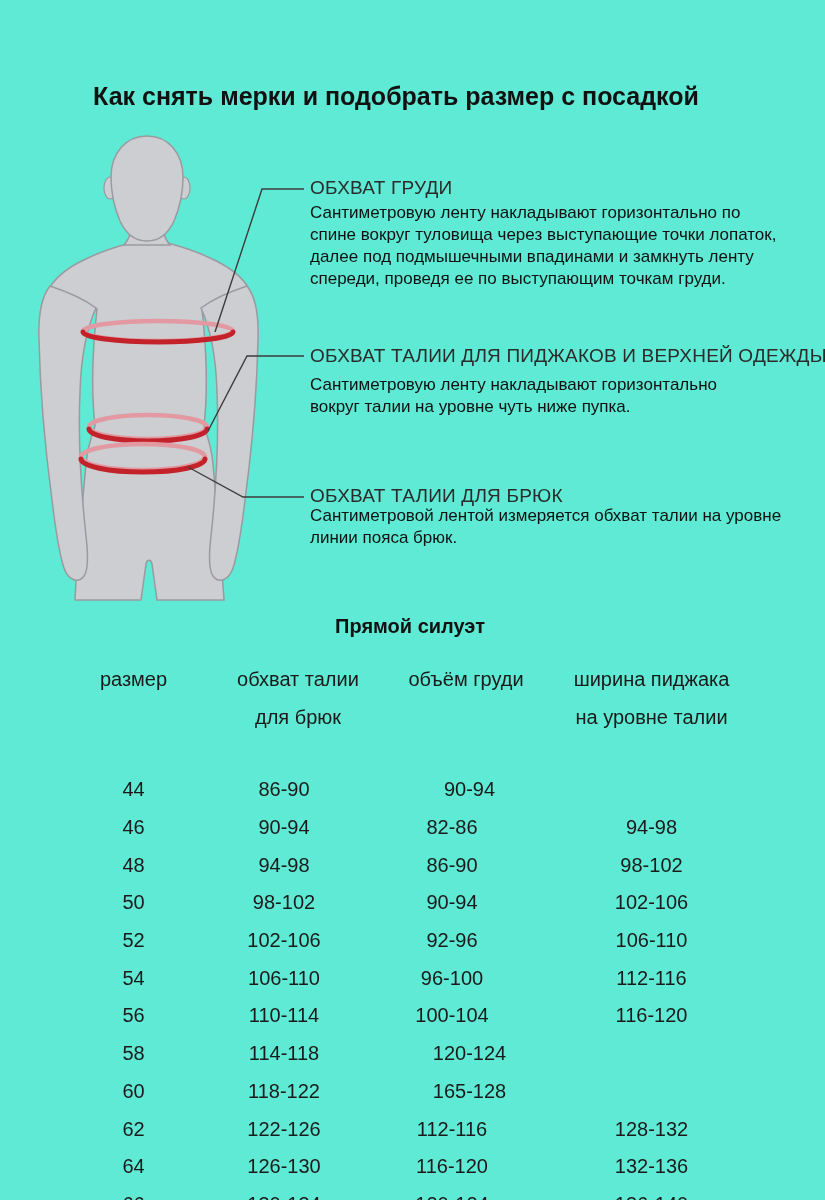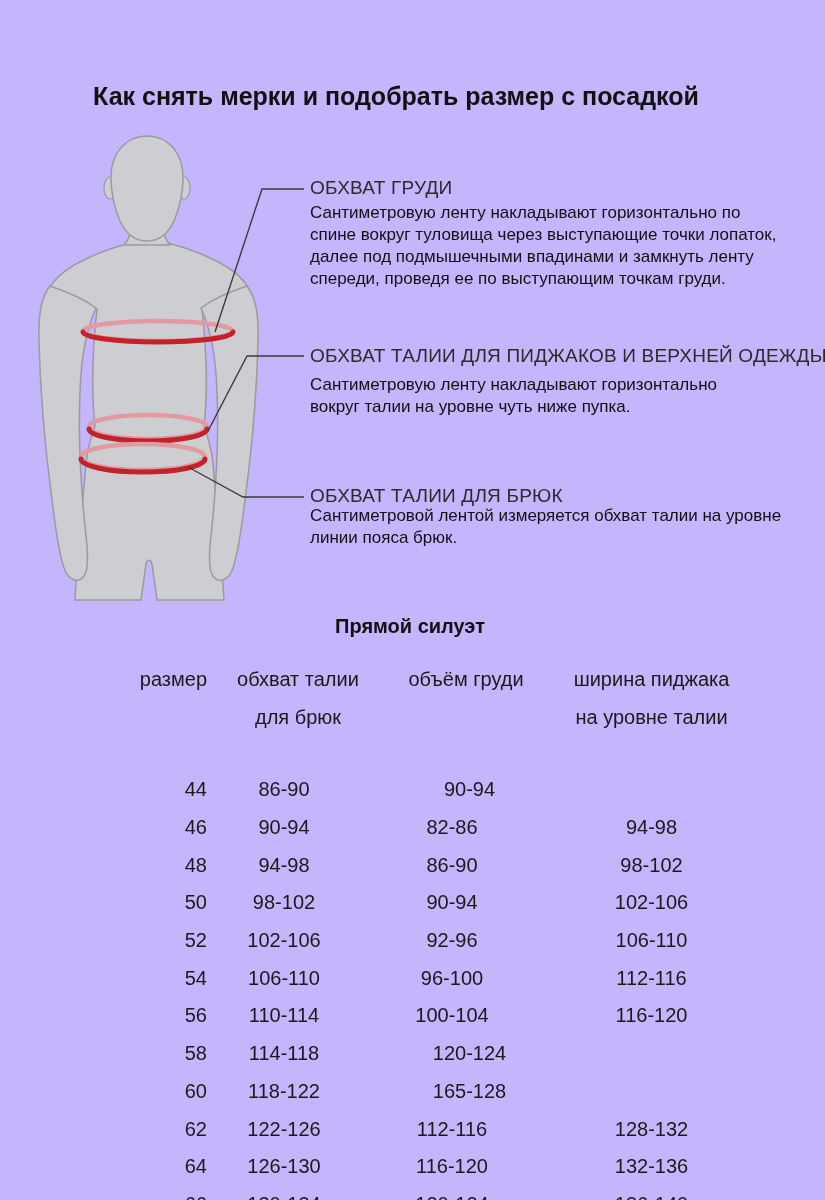--- a/index.html
+++ b/index.html
@@ -1,30 +1,30 @@
 <!DOCTYPE html>
 <html><head>
 <meta charset="utf-8">
 <style>
   html,body{margin:0;padding:0;background:#fff;}
-  .page{position:relative;width:825px;height:1200px;background:#c4b5fd;overflow:hidden;
+  .page{position:relative;width:825px;height:1200px;background:#5eead4;overflow:hidden;
         font-family:"Liberation Sans","DejaVu Sans",sans-serif;color:#1a1a1a;}
   .abs{position:absolute;}
   .title{left:0;top:82px;width:792px;text-align:center;font-size:25px;font-weight:bold;color:#111;}
   .fig-svg{left:0;top:0;width:825px;height:1200px;pointer-events:none;}
   .sec-h{font-size:19px;color:#2b2b2b;white-space:nowrap;letter-spacing:.2px;}
   .sec-p{font-size:17px;line-height:22px;color:#111;white-space:pre-line;width:480px;}
   .tbl-title{left:0;top:615px;width:820px;text-align:center;font-size:20px;font-weight:bold;color:#111;}
   .table{left:60px;top:660px;width:700px;}
   .thead{display:flex;line-height:38px;font-size:20px;}
   .thead .cell{white-space:pre-line;}
   .tbody{margin-top:35px;}
   .trow{display:flex;height:37.7px;align-items:center;font-size:20px;}
   .cell{text-align:center;}
-  .c1{width:21%;text-align:right;} .c2{width:22%;} .c3{width:26%;} .c4{width:31%;}
+  .c1{width:21%;} .c2{width:22%;} .c3{width:26%;} .c4{width:31%;}
 </style>
 </head>
 <body>
 
 <div class="page">
 
   <div class="abs title">Как снять мерки и подобрать размер с посадкой</div>
 
   <svg class="abs fig-svg" viewBox="0 0 825 1200">
 

